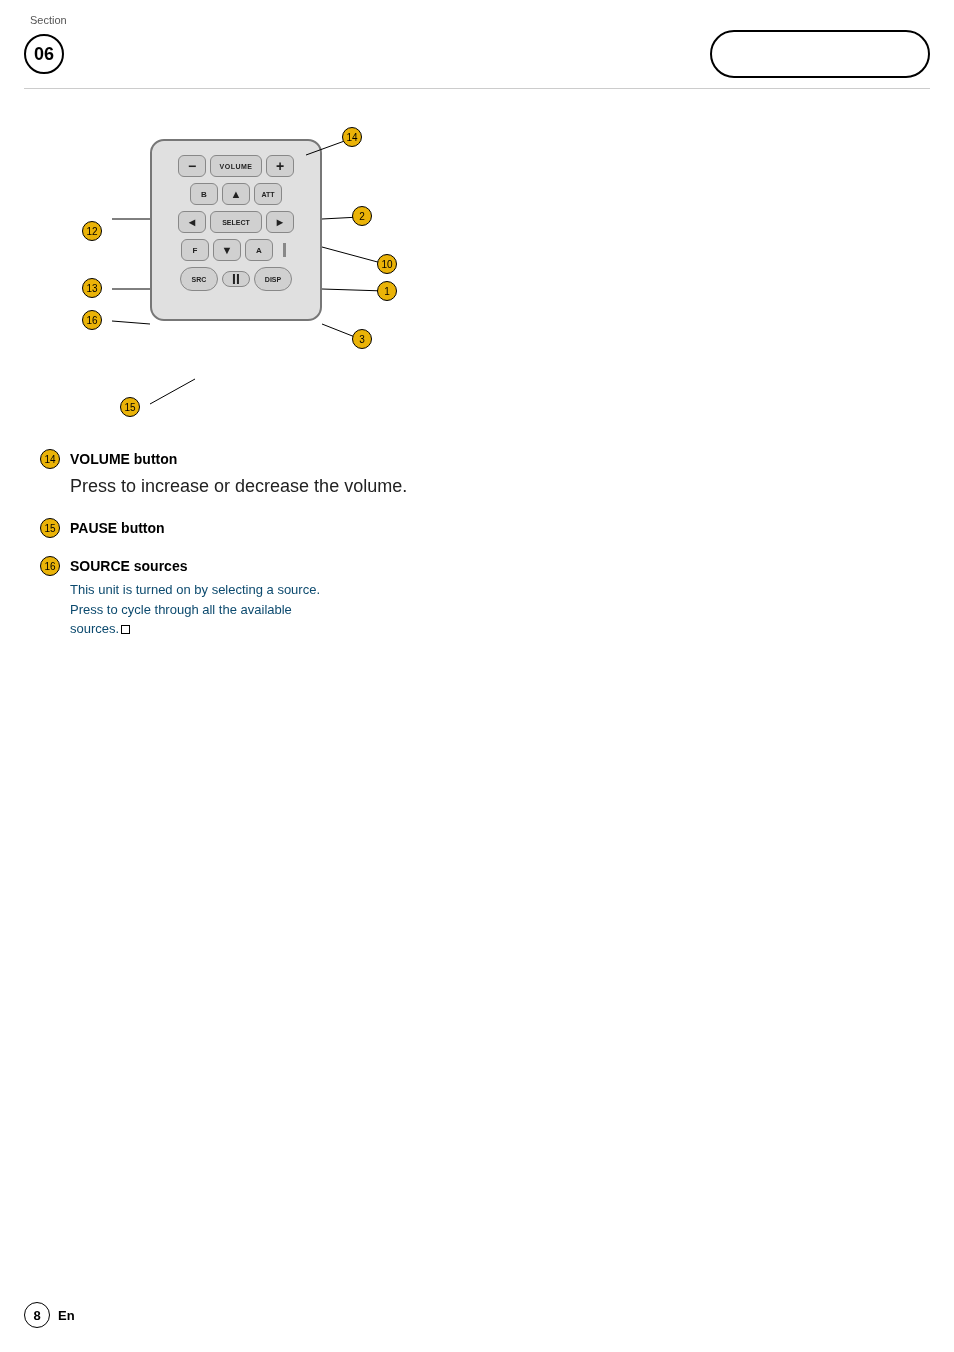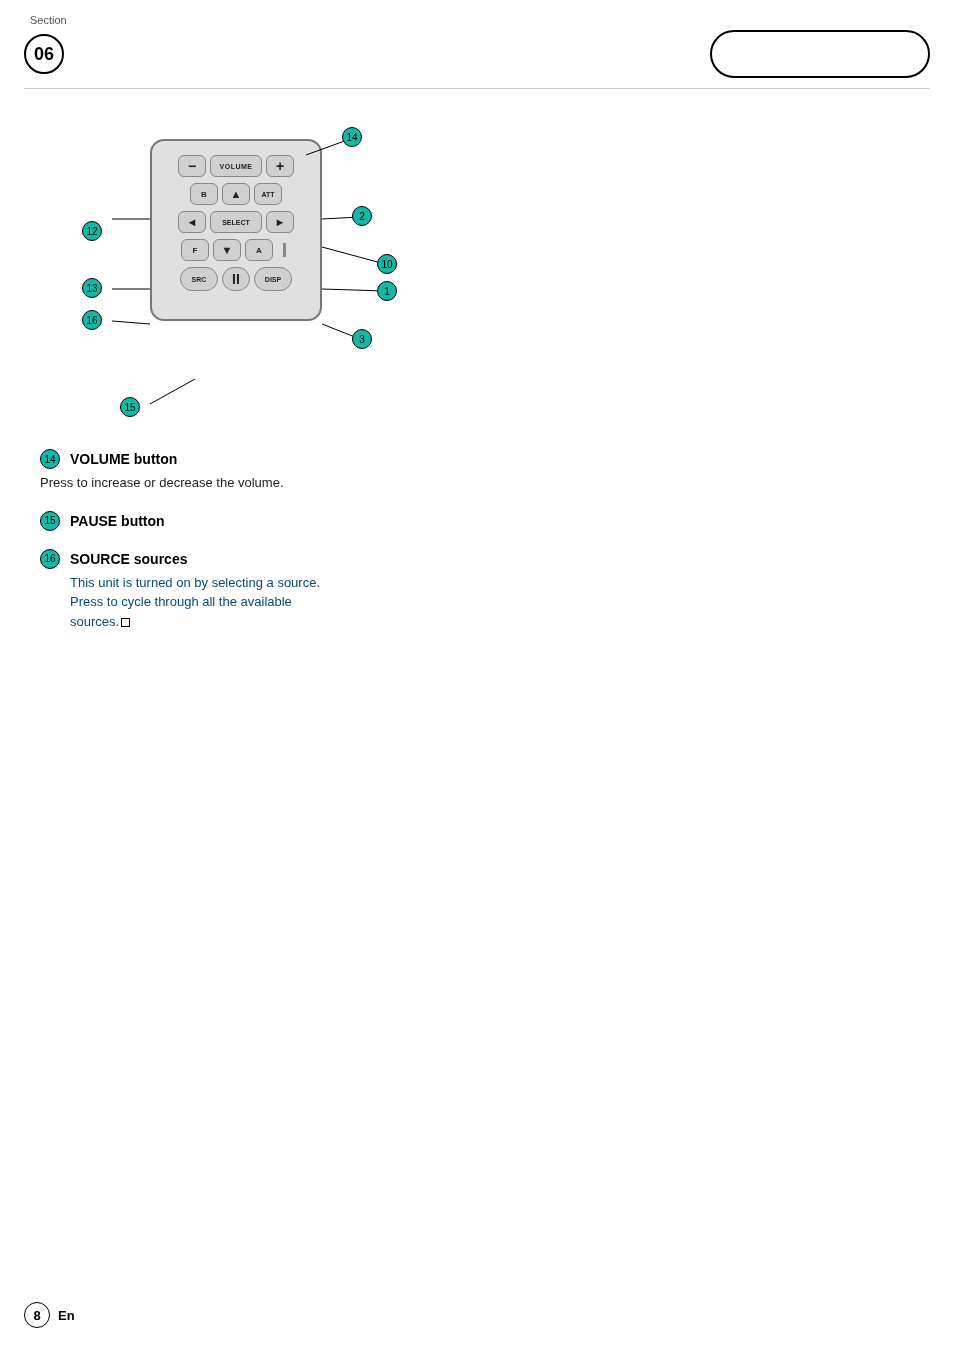--- a/index.html
+++ b/index.html
@@ -38,21 +38,21 @@
     .circle-num {
       display: inline-flex;
       align-items: center;
       justify-content: center;
       width: 20px;
       height: 20px;
       border: 1.5px solid #000;
       border-radius: 50%;
       font-size: 10px;
       font-weight: normal;
-      background: #14b8a6;
+      background: #eab308;
       flex-shrink: 0;
     }
 
     .small-square {
       display: inline-block;
       width: 9px;
       height: 9px;
       border: 1.5px solid #000;
       margin-left: 2px;
       vertical-align: middle;
@@ -98,21 +98,21 @@
         <div class="btn" style="width:28px;height:22px;font-size:8px;">A</div>
         <div style="display:flex;align-items:center;justify-content:center;width:14px;height:22px;">
           <div style="display:flex;flex-direction:column;gap:3px;">
             <div style="width:3px;height:14px;background:#888;"></div>
           </div>
         </div>
       </div>
 
       <div class="btn-row" style="margin-top:4px;">
         <div class="btn" style="width:38px;height:24px;border-radius:12px;font-size:7px;">SRC</div>
-        <div class="btn" style="width:28px;height:24px;border-radius:12px;font-size:14px;">II</div>
+        <div class="btn" style="width:28px;height:16px;border-radius:12px;font-size:14px;">II</div>
         <div class="btn" style="width:38px;height:24px;border-radius:12px;font-size:7px;">DISP</div>
       </div>
     </div>
   </div>
 
   <svg style="position:absolute;top:0;left:0;width:420px;height:340px;pointer-events:none;" xmlns="http://www.w3.org/2000/svg">
 
     <line x1="286" y1="56" x2="330" y2="40" stroke="#000" stroke-width="1"></line>
 
     <line x1="302" y1="120" x2="340" y2="118" stroke="#000" stroke-width="1"></line>
@@ -169,21 +169,21 @@
   </div>
 </div>
 
 <div style="padding: 10px 40px 0 40px;">
 
   <div style="margin-bottom:18px;">
     <div style="display:flex;align-items:center;font-weight:bold;font-size:14px;margin-bottom:4px;">
       <div class="circle-num" style="margin-right:10px;">14</div>
       <span>VOLUME button</span>
     </div>
-    <div style="font-size:13px;line-height:1.5;color:#222;">Press to increase or decrease the volume.</div>
+    <div style="margin-left:30px;font-size:18px;line-height:1.5;color:#222;">Press to increase or decrease the volume.</div>
   </div>
 
   <div style="margin-bottom:18px;">
     <div style="display:flex;align-items:center;font-weight:bold;font-size:14px;margin-bottom:4px;">
       <div class="circle-num" style="margin-right:10px;">15</div>
       <span>PAUSE button</span>
     </div>
   </div>
 
   <div style="margin-bottom:18px;">

